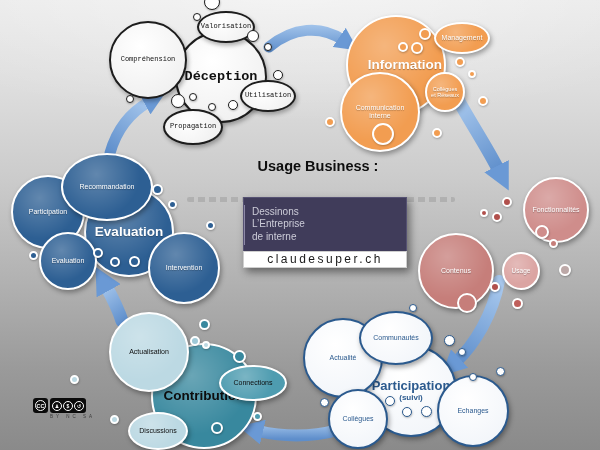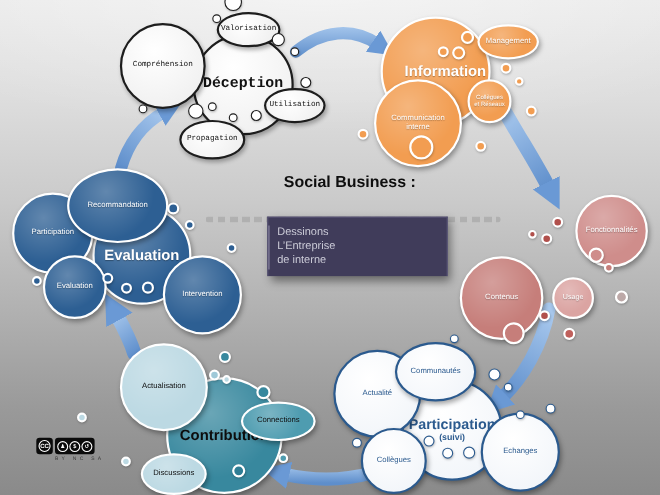--- a/index.html
+++ b/index.html
@@ -238,33 +238,34 @@
   <div class="dot dot-b" style="left:385px;top:396px;width:10px;height:10px;"></div>
   <div class="dot dot-b" style="left:402px;top:407px;width:10px;height:10px;"></div>
   <div class="dot dot-b" style="left:421px;top:406px;width:11px;height:11px;"></div>
   <div class="dot dot-b" style="left:444px;top:335px;width:11px;height:11px;"></div>
   <div class="dot dot-b" style="left:458px;top:348px;width:8px;height:8px;"></div>
   <div class="dot dot-b" style="left:469px;top:373px;width:8px;height:8px;"></div>
   <div class="dot dot-b" style="left:496px;top:367px;width:9px;height:9px;"></div>
   <div class="dot dot-b" style="left:409px;top:304px;width:8px;height:8px;"></div>
 
   <div id="title">
-    <div>Social Business :</div>
+    <div>Usage Business :</div>
   </div>
   <div id="ghost-line"></div>
 
   <div id="logo">
     <div id="logo-top">
       <span id="logo-sep"></span>
       <span id="logo-tagline">
         <span style="display:block;">Dessinons</span>
         <span style="display:block;">L’Entreprise</span>
         <span style="display:block;">de interne</span>
       </span>
     </div>
+    <div id="logo-site">claudesuper.ch</div>
   </div>
 
   <div id="cc-badge">
     <div class="cc-box">
       <span class="cc-circle">CC</span>
     </div>
     <div class="cc-box">
       <span class="cc-circle small">♟</span>
       <span class="cc-circle small">$</span>
       <span class="cc-circle small">↺</span>

